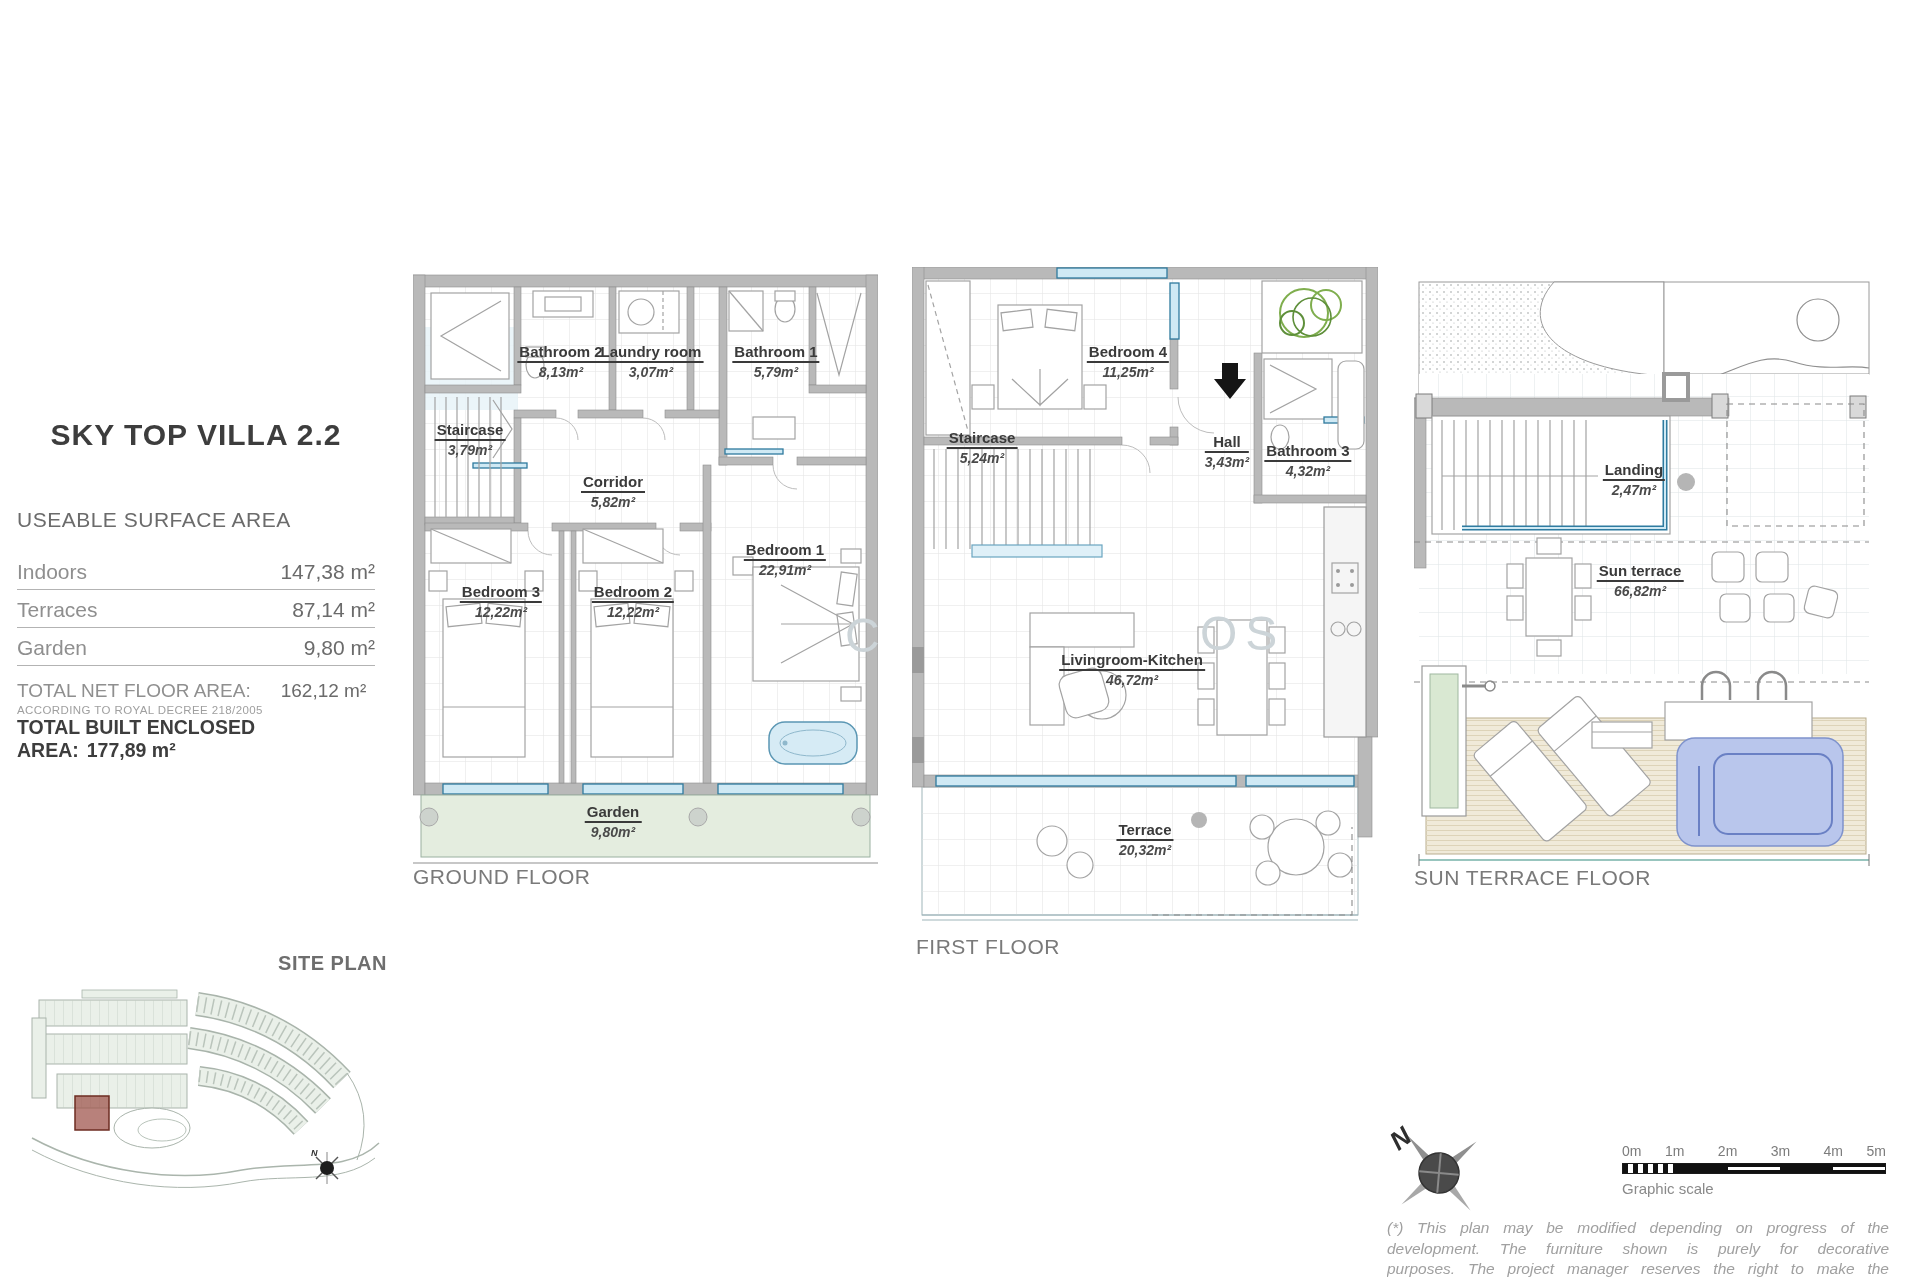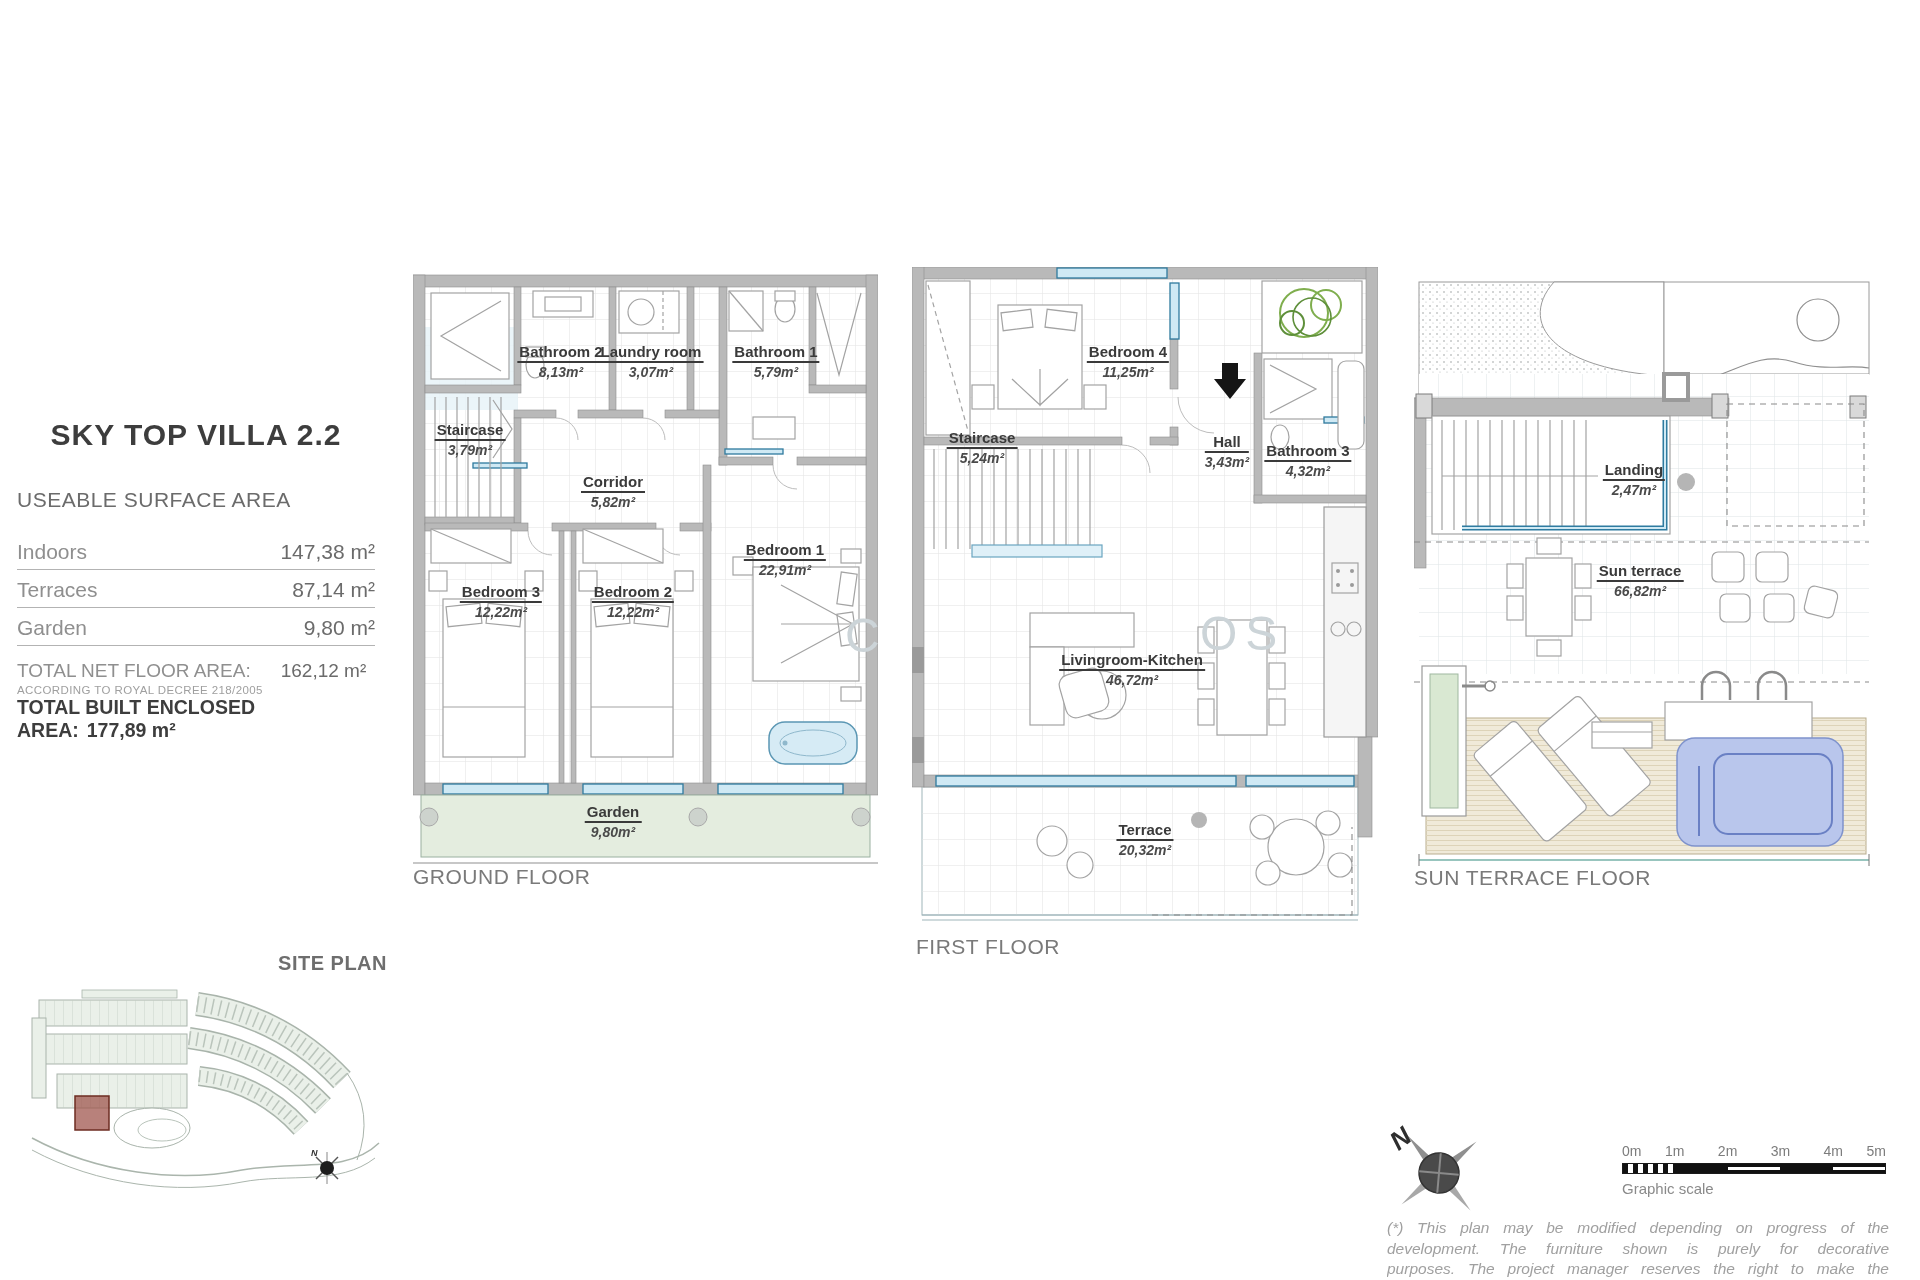--- a/index.html
+++ b/index.html
@@ -1,20 +1,20 @@
 <!DOCTYPE html>
 <html><head>
 <meta charset="utf-8">
 <style>
   html,body{margin:0;padding:0;background:#fff;}
   .page{position:relative;width:1920px;height:1280px;background:#fff;overflow:hidden;
         font-family:"Liberation Sans", sans-serif;color:#444;}
   
   .info{position:absolute;}
-  .info-title{font-size:30px;font-weight:700;color:#3d3d3d;text-align:center;letter-spacing:1px;margin-bottom:36px;}
+  .info-title{font-size:30px;font-weight:700;color:#3d3d3d;text-align:center;letter-spacing:1px;margin-bottom:56px;}
   .info-section{font-size:21px;color:#6b6b6b;letter-spacing:.5px;margin-bottom:20px;}
   .info-row{display:flex;justify-content:space-between;align-items:baseline;
             font-size:21px;color:#8f8f8f;padding:8px 0 5px;border-bottom:1.5px solid #b3b3b3;}
   .info-row .val{color:#6b6b6b;}
   .tot{margin-top:14px;font-size:19px;color:#8f8f8f;}
   .tot .val{color:#6b6b6b;margin-left:30px;}
   .tot-note{font-size:11.5px;color:#9f9f9f;letter-spacing:.4px;margin-top:2px;}
   .tot-built{font-size:19.5px;font-weight:700;color:#3d3d3d;}
   .tot-built .val{margin-left:8px;}
   

